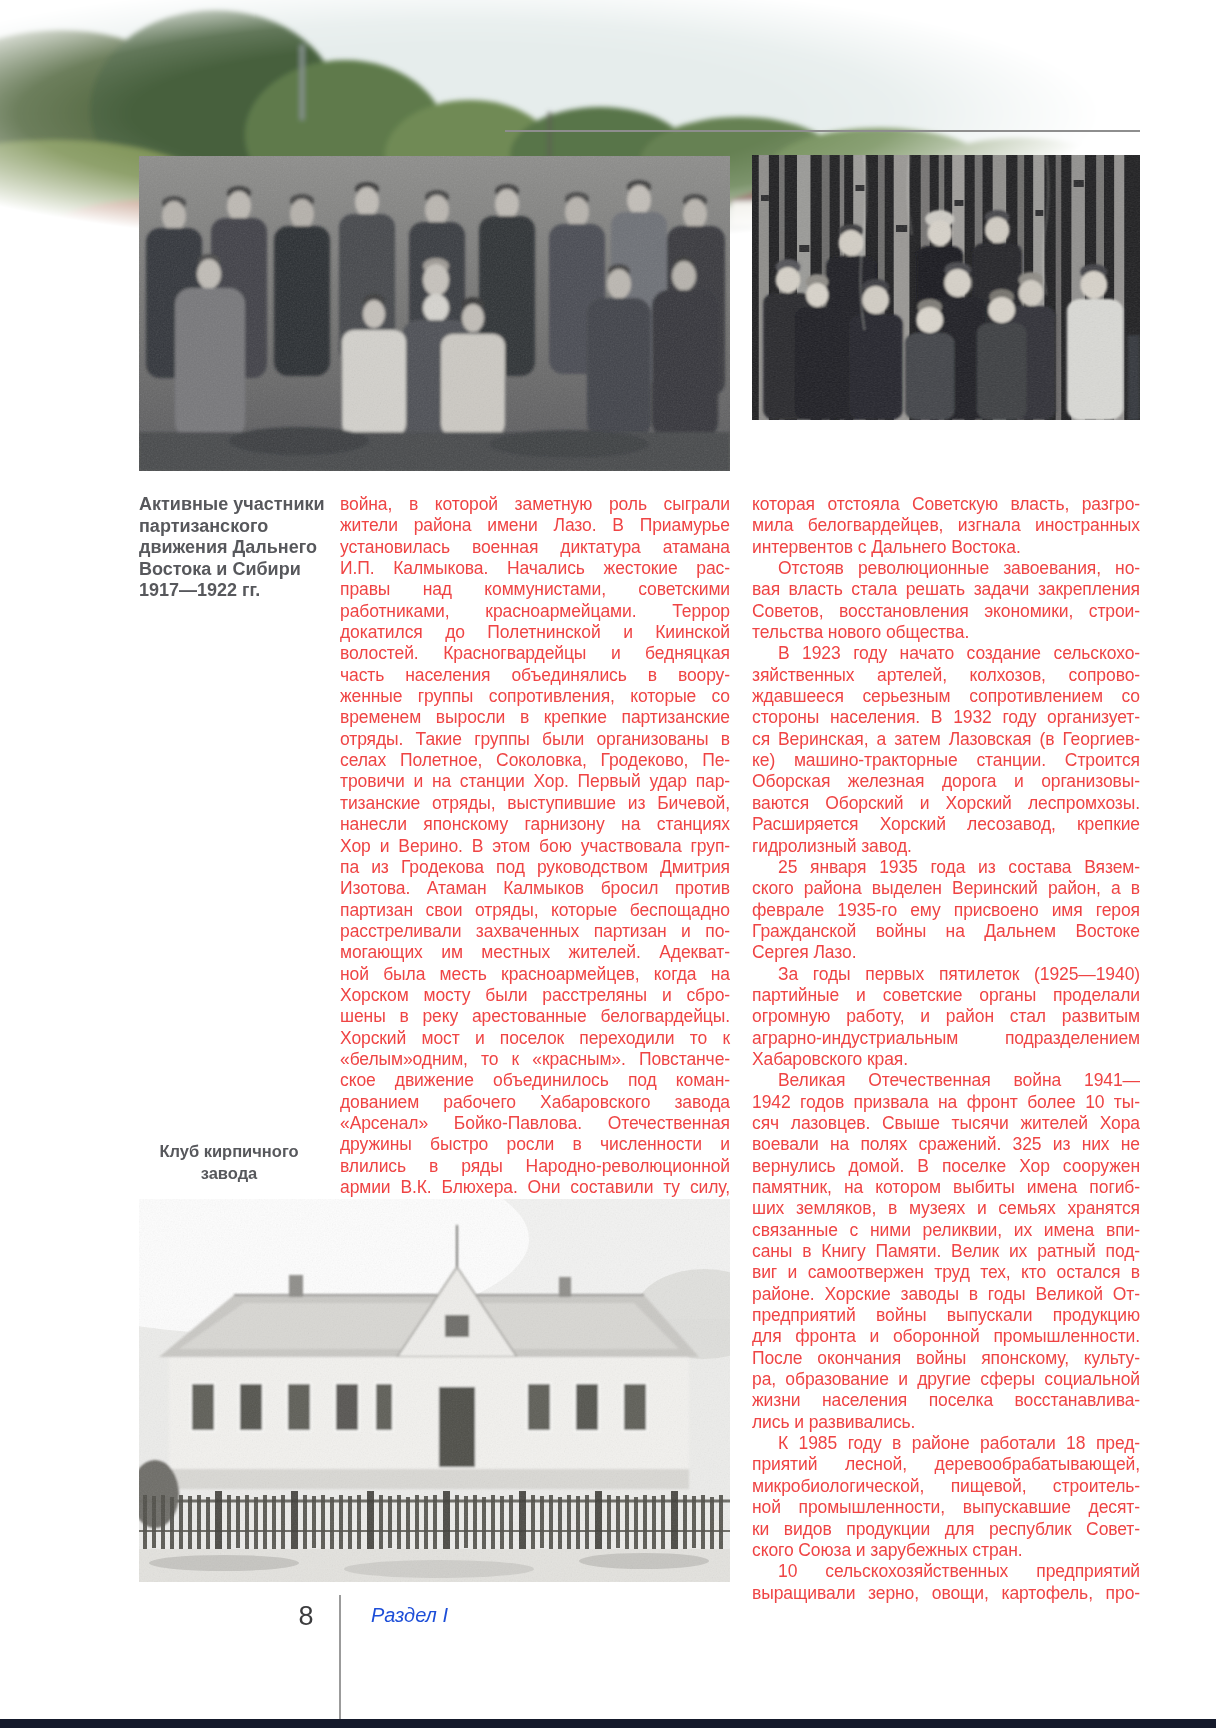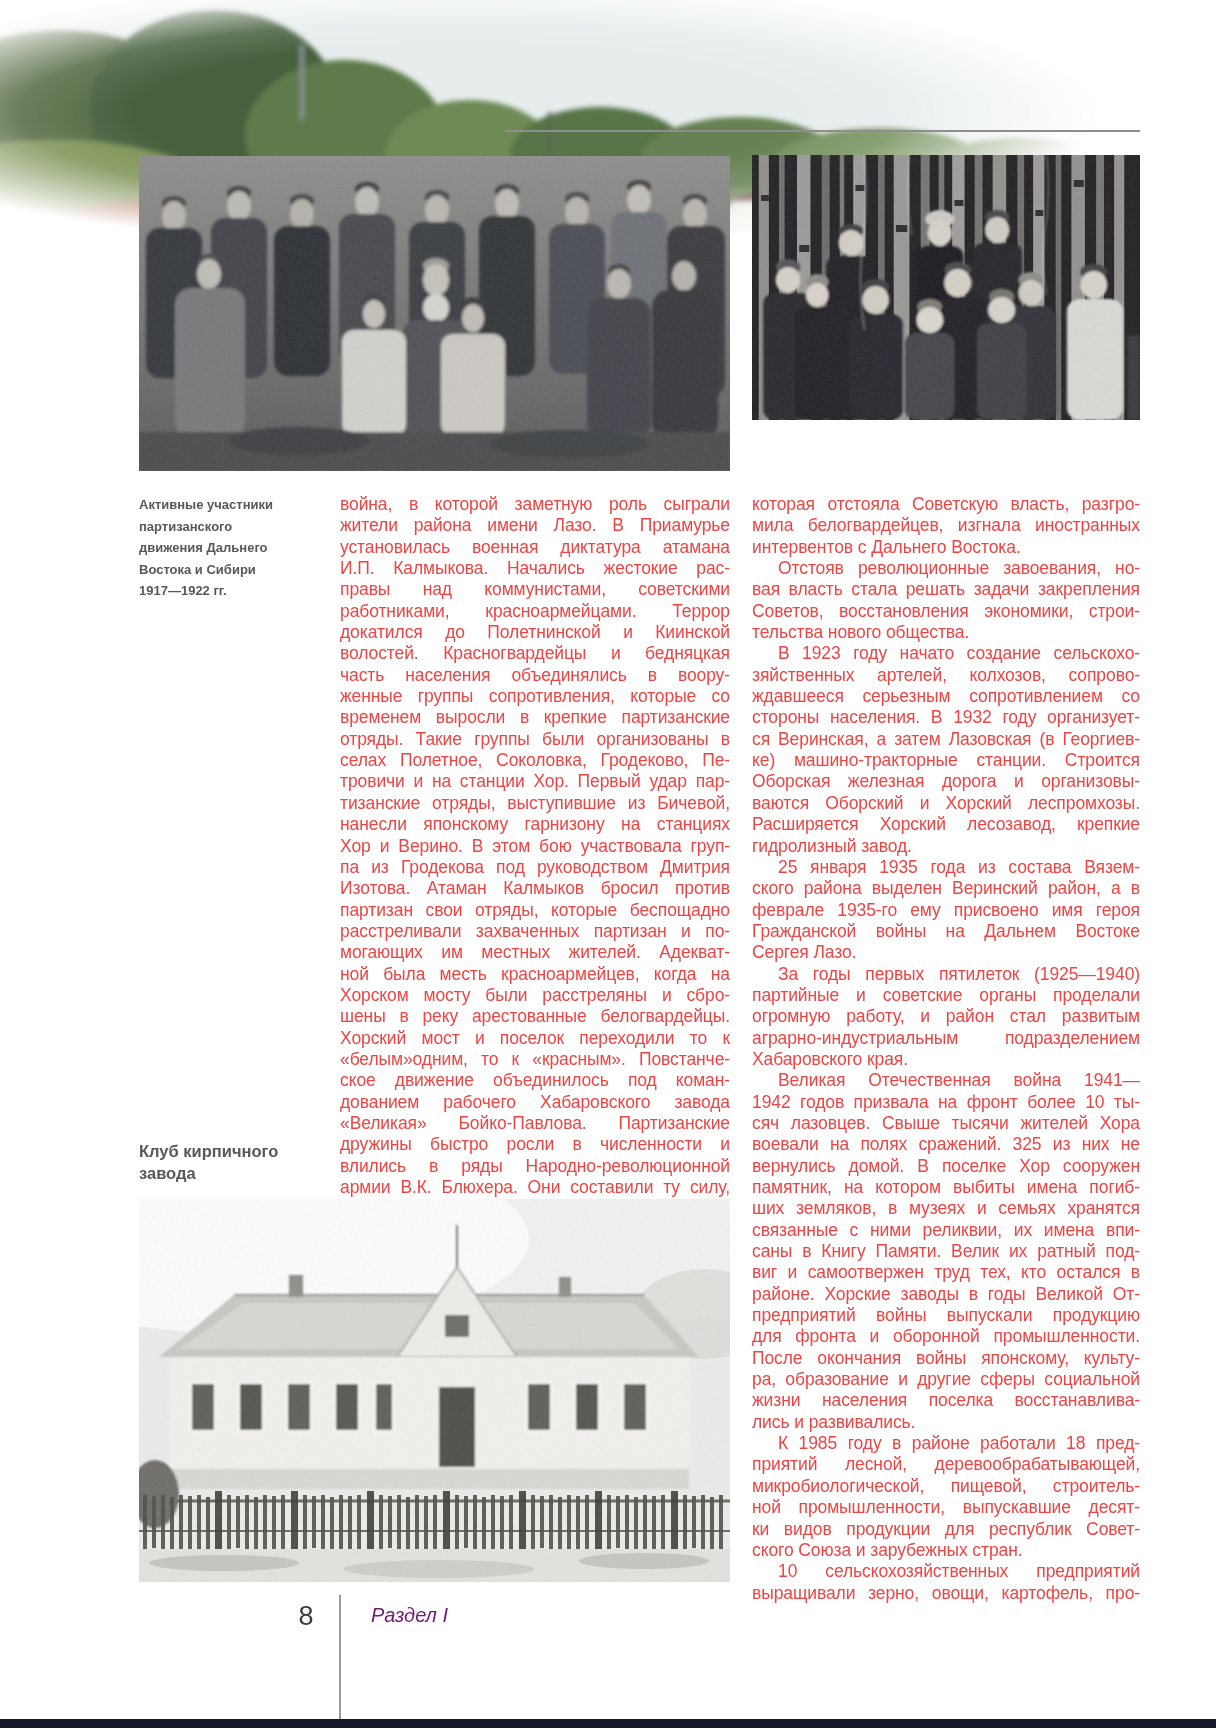--- a/index.html
+++ b/index.html
@@ -15,35 +15,35 @@
 
   figure{margin:0;padding:0;}
   .photo{position:absolute;}
   .photo svg{display:block;}
   .photo1{left:139px;top:156px;width:591px;height:315px;}
   .photo2{left:752px;top:155px;width:388px;height:265px;}
   .photo3{left:139px;top:1199px;width:591px;height:383px;}
 
   .cap{position:absolute;color:#57585c;font-weight:bold;}
   .cap .capline{white-space:nowrap;}
-  .cap1{left:139px;top:494px;width:180px;font-size:13px;line-height:21.5px;}
+  .cap1{left:139px;top:494px;width:180px;font-size:18px;line-height:21.5px;}
   .cap2{left:753px;top:429px;width:388px;font-size:16.5px;line-height:24px;}
-  .cap3{left:139px;top:1140px;width:180px;font-size:16.5px;line-height:22px;}
+  .cap3{left:139px;top:1140px;width:180px;font-size:16.5px;line-height:22px;text-align:center;}
 
   .col{position:absolute;top:494px;color:#ef4444;font-size:17.5px;letter-spacing:-0.1px;}
   .col-left{left:340px;width:390px;}
   .col-right{left:752px;width:388px;}
   .bodyline{height:21.35px;line-height:21.35px;text-align:justify;text-align-last:justify;white-space:normal;overflow:visible;}
   .bodyline.parend{text-align-last:left;}
   .bodyline.indent{text-indent:26px;}
 
   .footer-num{position:absolute;left:286px;top:1601px;width:40px;text-align:center;
     font-size:27px;color:#3c3c3e;}
   .footer-vline{position:absolute;left:339px;top:1595px;width:2px;height:124px;background:#9b9b9b;}
-  .footer-section{position:absolute;left:371px;top:1604px;font-size:20px;font-style:italic;color:#701a75;}
+  .footer-section{position:absolute;left:371px;top:1604px;font-size:20px;font-style:italic;color:#1d4ed8;}
 
   .bottombar{position:absolute;left:0;top:1719px;width:1216px;height:9px;background:#151a2b;}
 </style>
 </head>
 <body>
 
 <div class="page">
 
   <div class="banner">
     <svg width="1150" height="270" viewBox="0 0 1150 270">
@@ -299,21 +299,21 @@
       <div class="bodyline">партизан свои отряды, которые беспощадно</div>
       <div class="bodyline">расстреливали захваченных партизан и по-</div>
       <div class="bodyline">могающих им местных жителей. Адекват-</div>
       <div class="bodyline">ной была месть красноармейцев, когда на</div>
       <div class="bodyline">Хорском мосту были расстреляны и сбро-</div>
       <div class="bodyline">шены в реку арестованные белогвардейцы.</div>
       <div class="bodyline">Хорский мост и поселок переходили то к</div>
       <div class="bodyline">«белым»одним, то к «красным». Повстанче-</div>
       <div class="bodyline">ское движение объединилось под коман-</div>
       <div class="bodyline">дованием рабочего Хабаровского завода</div>
-      <div class="bodyline">«Великая» Бойко-Павлова. Партизанские</div>
+      <div class="bodyline">«Арсенал» Бойко-Павлова. Отечественная</div>
       <div class="bodyline">дружины быстро росли в численности и</div>
       <div class="bodyline">влились в ряды Народно-революционной</div>
       <div class="bodyline">армии В.К. Блюхера. Они составили ту силу,</div>
     </div>
   <div class="col col-right">
       <div class="bodyline">которая отстояла Советскую власть, разгро-</div>
       <div class="bodyline">мила белогвардейцев, изгнала иностранных</div>
       <div class="bodyline parend">интервентов с Дальнего Востока.</div>
       <div class="bodyline indent">Отстояв революционные завоевания, но-</div>
       <div class="bodyline">вая власть стала решать задачи закрепления</div>

